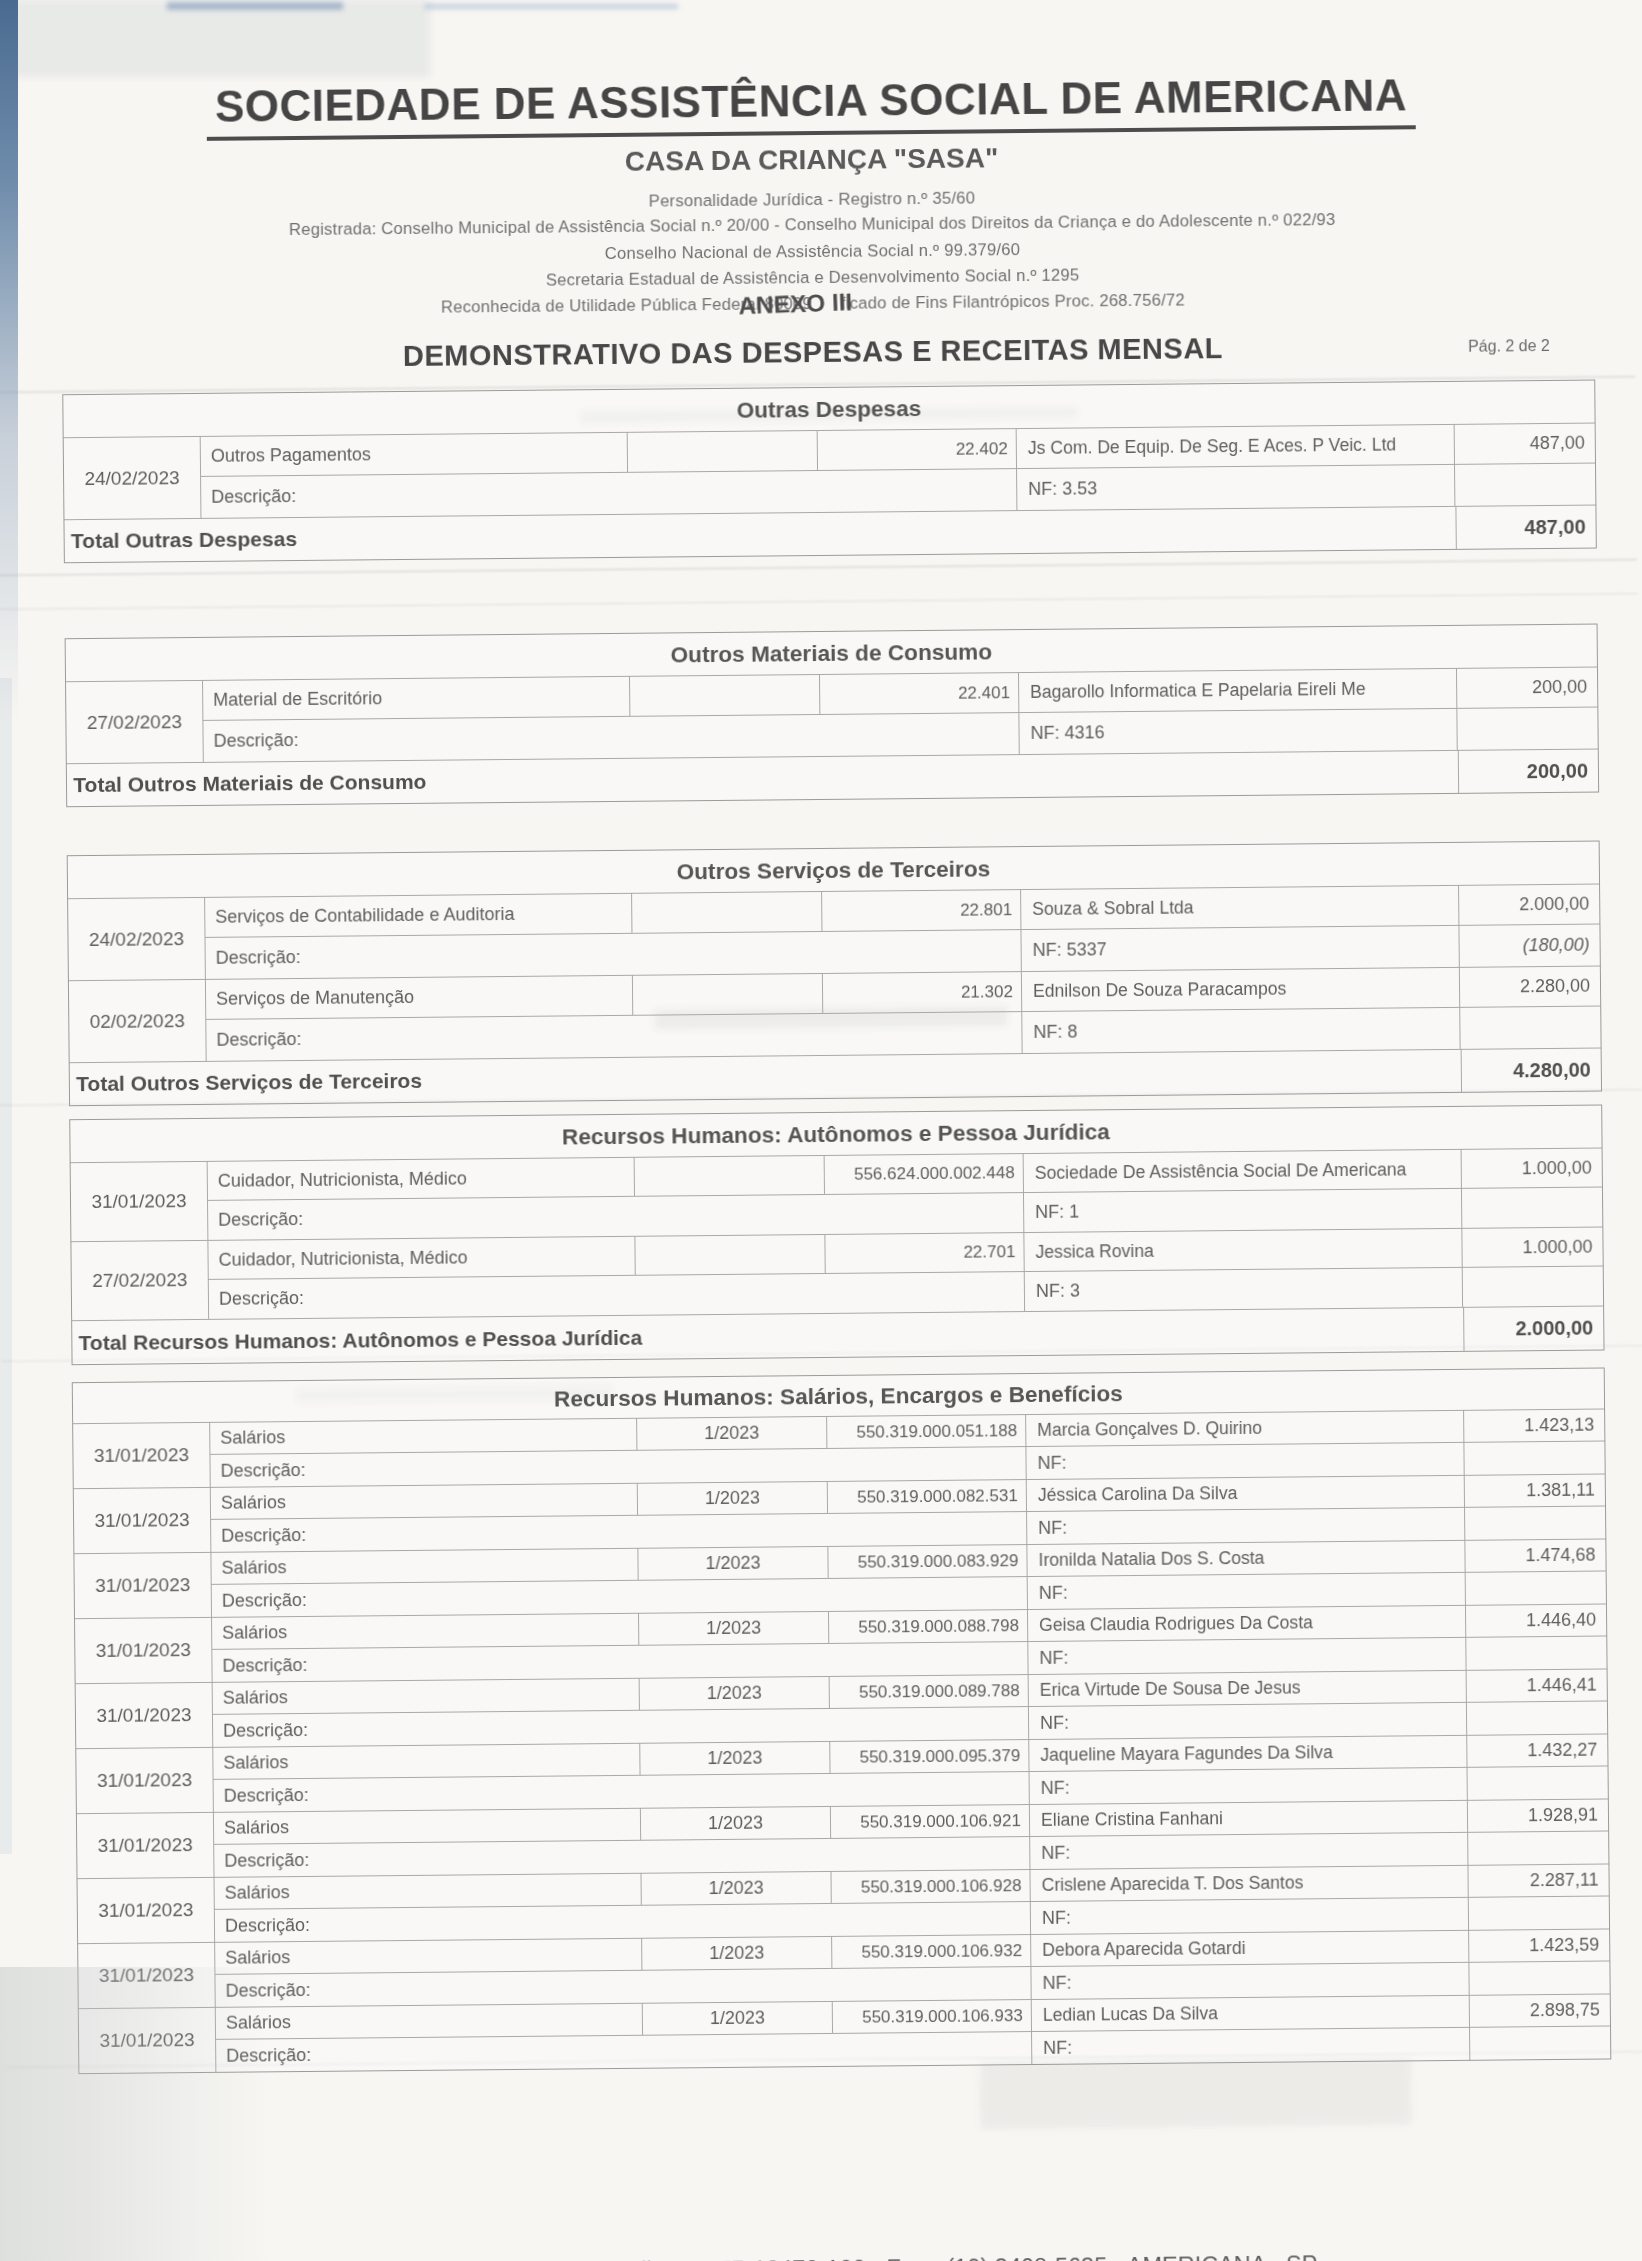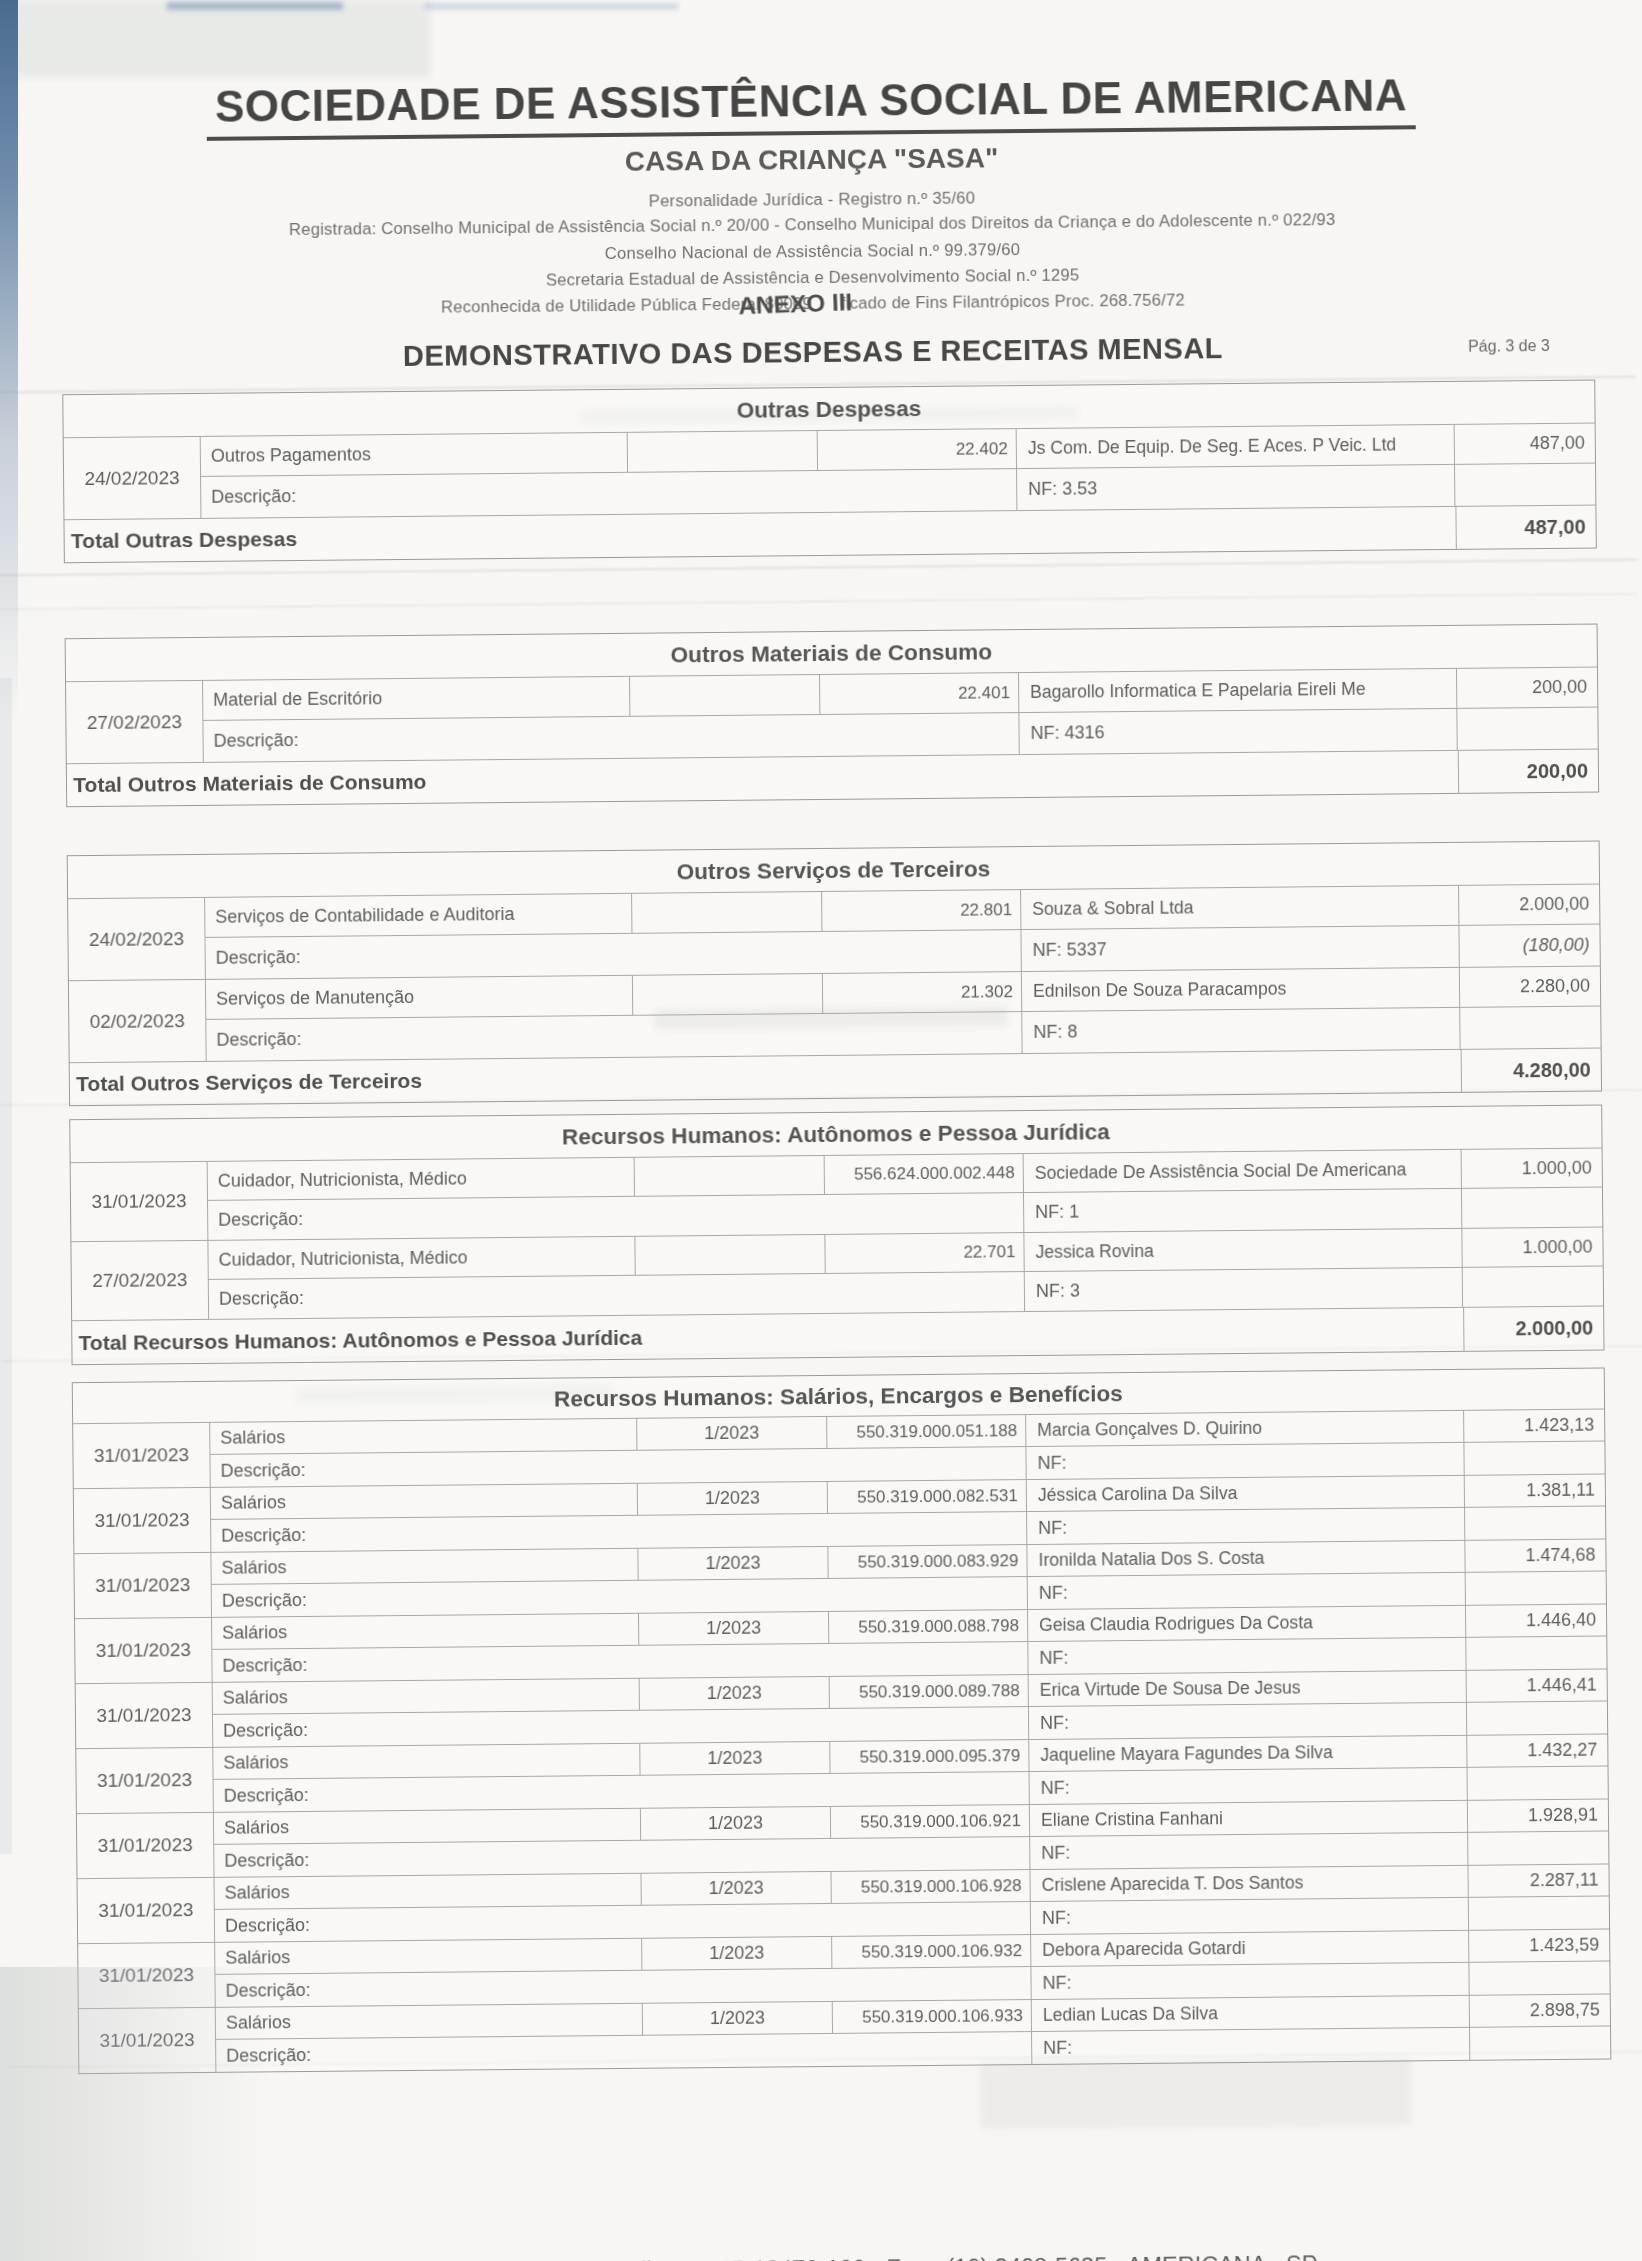--- a/index.html
+++ b/index.html
@@ -84,21 +84,21 @@
     <div class="h-unit">CASA DA CRIANÇA "SASA"</div>
     <div class="h-sub h-sub1">Personalidade Jurídica - Registro n.º 35/60</div>
     <div class="h-sub h-sub2">Registrada: Conselho Municipal de Assistência Social n.º 20/00 - Conselho Municipal dos Direitos da Criança e do Adolescente n.º 022/93</div>
     <div class="h-sub h-sub3">Conselho Nacional de Assistência Social n.º 99.379/60</div>
     <div class="h-sub h-sub4">Secretaria Estadual de Assistência e Desenvolvimento Social n.º 1295</div>
     <div class="h-sub h-sub5">
       <span>Reconhecida de Utilidade Pública Federal 80009</span><span class="gap"></span><span>ficado de Fins Filantrópicos Proc. 268.756/72</span>
     </div>
     <div class="h-anexo">ANEXO III</div>
     <div class="h-doctitle">DEMONSTRATIVO DAS DESPESAS E RECEITAS MENSAL</div>
-    <div class="h-page">Pág. 3 de 3</div>
+    <div class="h-page">Pág. 2 de 2</div>
 
     <div class="tbl t1">
       <div class="ttl">Outras Despesas</div>
       <div class="rows rows-std">
 
           <div class="entry">
             <div class="cell c-date">24/02/2023</div>
             <div class="cell c-item">Outros Pagamentos</div>
             <div class="cell c-period"></div>
             <div class="cell c-doc">22.402</div>

